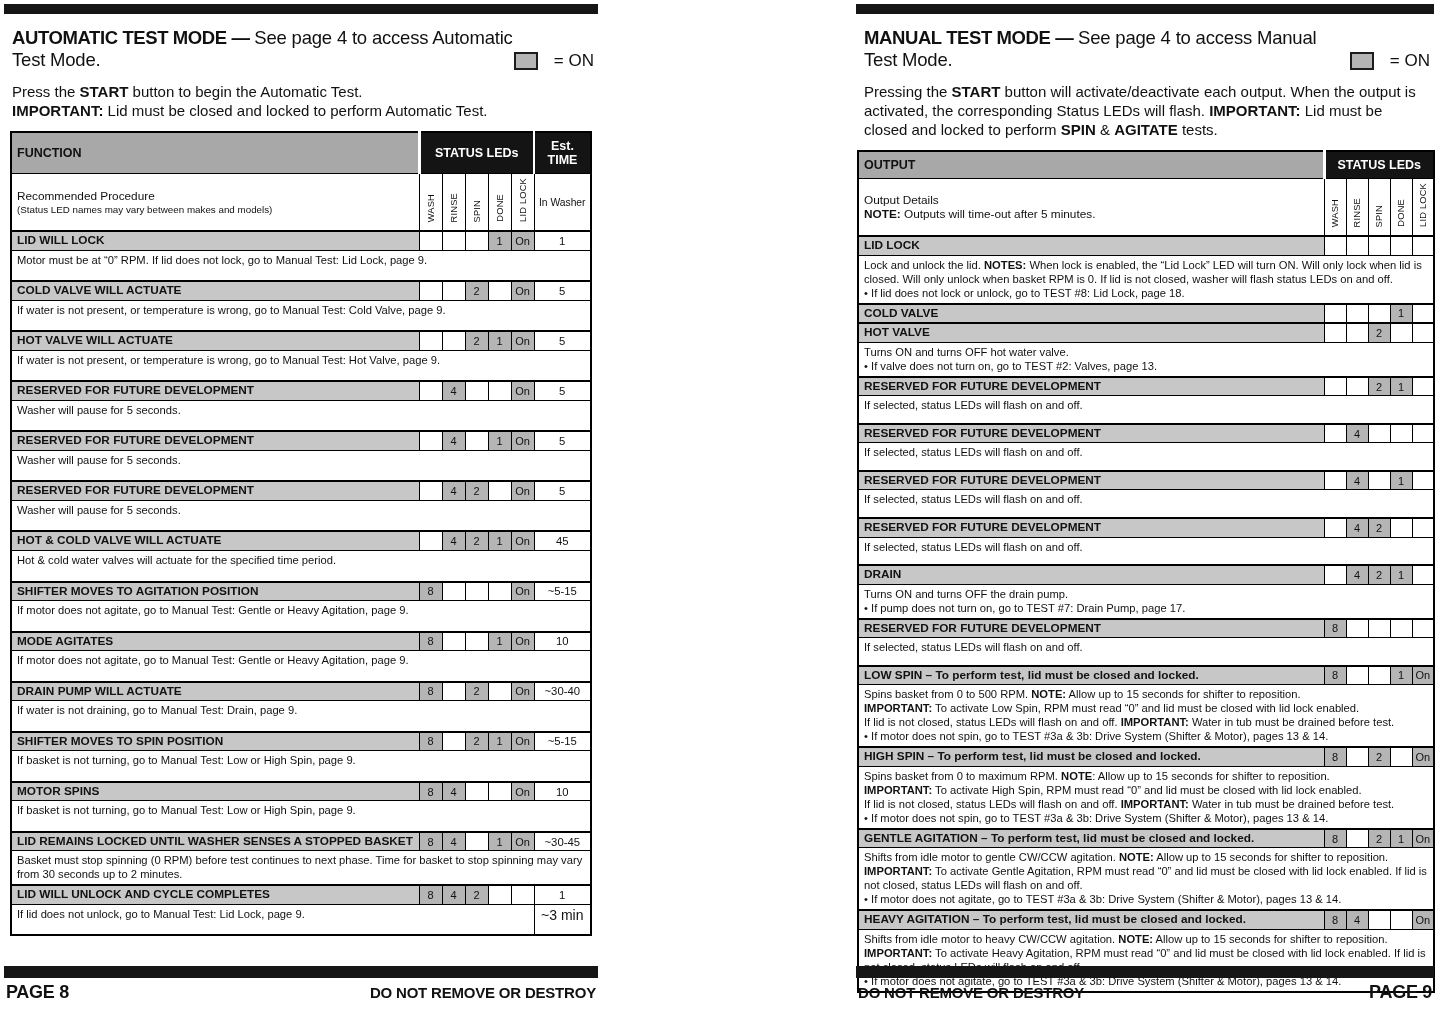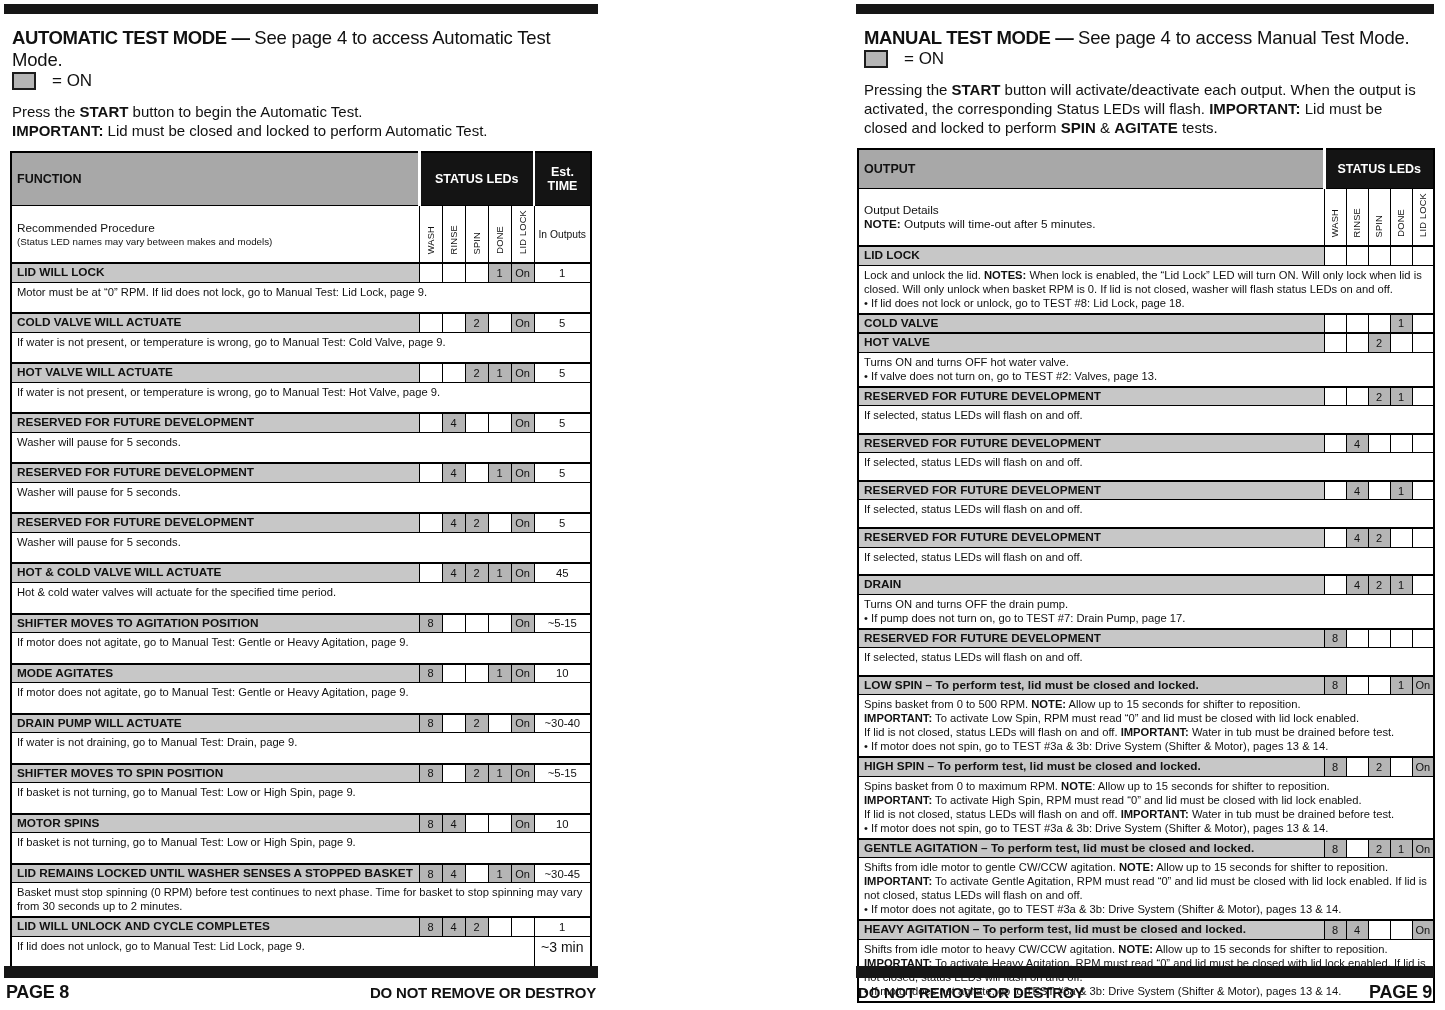--- a/index.html
+++ b/index.html
@@ -7,37 +7,37 @@
     width:1445px;height:1010px;position:relative;background:#fff;
     font-family:"Liberation Sans","DejaVu Sans",sans-serif;color:#111;
     -webkit-font-smoothing:antialiased;
   }
   .page{position:absolute;top:0;height:1010px;}
   #page-left{left:4px;width:594px;}
   #page-right{left:856px;width:578px;}
 
   .topbar{height:10px;background:#161616;margin-top:4px;}
 
-  .title-row{display:flex;justify-content:space-between;align-items:flex-start;margin:13px 4px 0 8px;flex-direction:column;}
+  .title-row{display:flex;justify-content:space-between;align-items:flex-end;margin:13px 4px 0 8px;}
   .title{font-size:18.5px;letter-spacing:-0.2px;}
   .title b{font-weight:bold;letter-spacing:-0.4px;}
   .legend{display:flex;align-items:center;gap:16px;white-space:nowrap;}
   .swatch{display:inline-block;width:20px;height:14px;background:#b5b5b5;border:2px solid #1c1c1c;}
   .legend-label{font-size:17px;}
 
   .intro{margin:11px 6px 0 8px;font-size:15px;line-height:1.27;}
   .intro b{font-weight:bold;}
 
   table.testtable{border-collapse:collapse;border:2px solid #000;margin-left:6px;table-layout:fixed;}
   table.auto{width:580px;margin-top:11px;}
   table.manual{width:576px;margin-top:11px;margin-left:1px;}
   .testtable td,.testtable th{border:1px solid #000;box-sizing:border-box;}
 
   th.hdr-gray{background:#a8a8a8;text-align:left;font-size:12.5px;font-weight:bold;padding:6px 5px;}
-  th.hdr-black{background:#141414;color:#fff;font-size:12.5px;font-weight:bold;padding:12px 2px;}
+  th.hdr-black{background:#141414;color:#fff;font-size:12.5px;font-weight:bold;padding:6px 2px;}
   th.hdr-fn{border-right:3px solid #fff;}
   th.hdr-time{border-left:2px solid #fff;}
 
   tr.subhead td{background:#fff;}
   td.subhead-fn{padding:12px 5px;vertical-align:middle;}
   .sub-main{font-size:11.8px;}
   .sub-note{font-size:9.8px;margin-top:1px;}
   td.ledlab{text-align:center;vertical-align:bottom;}
   table.auto td.ledlab{height:50px;}
   table.manual td.ledlab{height:46px;}
@@ -96,21 +96,21 @@
       <tr class="subhead">
         <td class="subhead-fn">
           <div class="sub-main">Recommended Procedure</div>
           <div class="sub-note">(Status LED names may vary between makes and models)</div>
         </td>
         <td class="ledlab"><span>WASH</span></td>
         <td class="ledlab"><span>RINSE</span></td>
         <td class="ledlab"><span>SPIN</span></td>
         <td class="ledlab"><span>DONE</span></td>
         <td class="ledlab"><span>LID LOCK</span></td>
-        <td class="time-unit">In Outputs</td>
+        <td class="time-unit">In Washer</td>
       </tr>
     </thead>
     <tbody>
         <tr class="fnrow">
           <td class="fn">LID WILL LOCK</td>
           <td class="led"></td>
           <td class="led"></td>
           <td class="led"></td>
           <td class="led on">1</td>
           <td class="led on">On</td>

